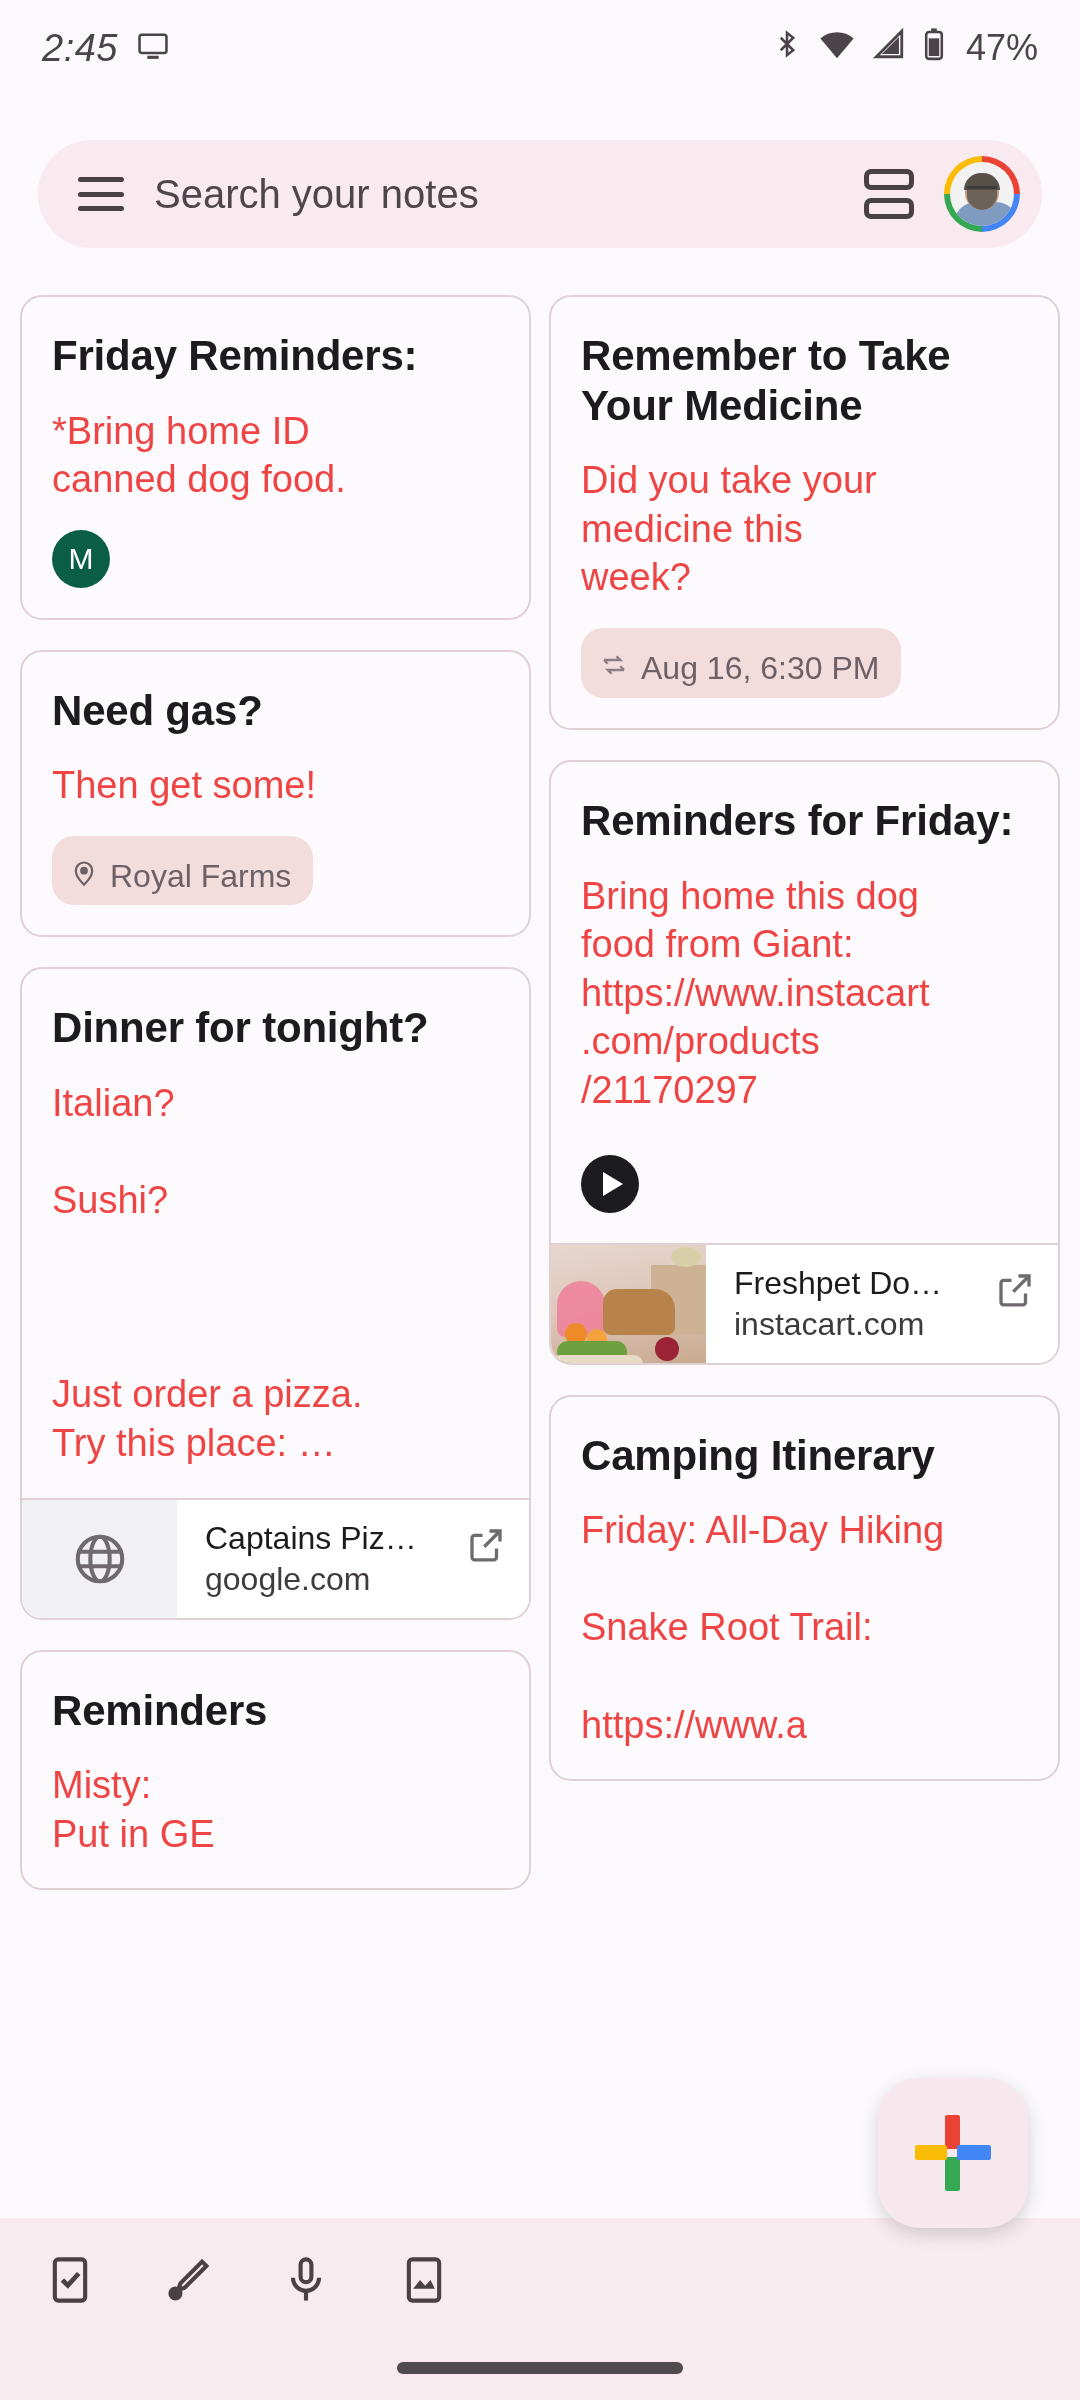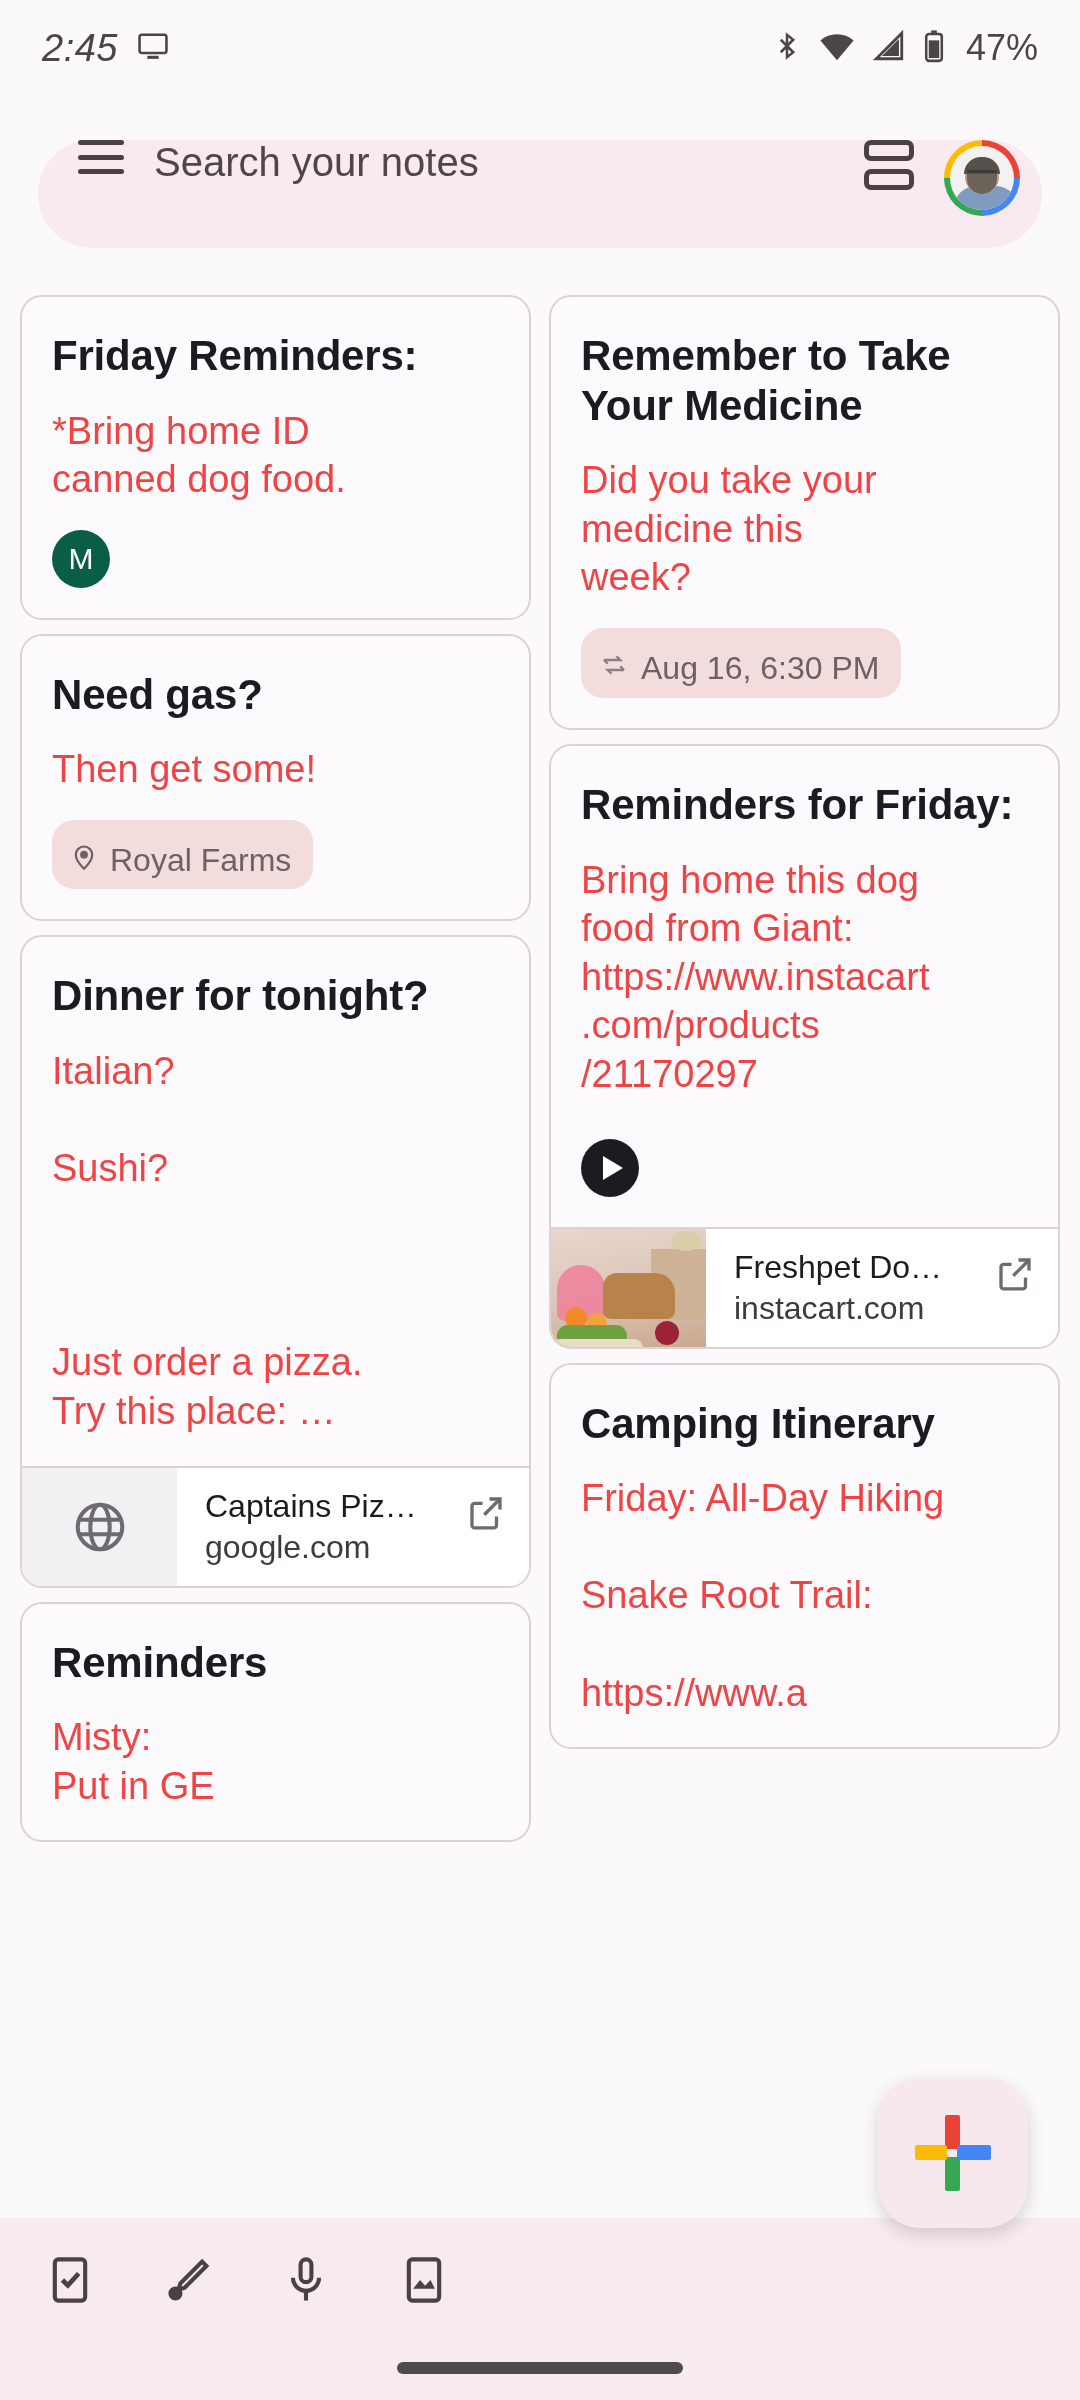--- a/index.html
+++ b/index.html
@@ -12,28 +12,28 @@
   .phone { position: relative; width: 1080px; height: 2400px; background: #FBF9FC; }
 
   
   .statusbar {
     position: absolute; top: 0; left: 0; right: 0; height: 96px;
     display: flex; align-items: center; justify-content: space-between;
     padding: 0 42px;
   }
   .status-left { display: flex; align-items: center; gap: 18px; }
   .clock { font-size: 38px; color: #4b4549; letter-spacing: 0.5px; font-style: italic; }
-  .status-right { display: flex; align-items: center; gap: 16px; }
+  .status-right { display: flex; gap: 16px; }
   .batt-pct { font-size: 36px; color: #4b4549; margin-left: 4px; }
 
   
   .searchbar {
     position: absolute; top: 140px; left: 38px; right: 38px; height: 108px;
     background: #F8EAEE; border-radius: 54px;
-    display: flex; align-items: flex-start; padding: 0 22px 0 40px; gap: 22px;
+    display: flex; align-items: center; padding: 0 22px 0 40px; gap: 22px;
   }
   .hamburger { width: 46px; height: 34px; display: flex; flex-direction: column; justify-content: space-between; flex: none; cursor: pointer; }
   .hamburger i { display: block; height: 5px; background: #4a4145; border-radius: 3px; }
   .search-placeholder { flex: 1; font-size: 40px; color: #4e464b; margin-left: 8px; }
   .view-toggle { width: 50px; height: 50px; display: flex; flex-direction: column; justify-content: space-between; flex: none; cursor: pointer; }
   .view-toggle i { display: block; height: 21px; border: 5px solid #4a4145; border-radius: 7px; }
   .avatar {
     width: 76px; height: 76px; border-radius: 50%; flex: none; position: relative;
     background: conic-gradient(#EA4335 0deg 90deg, #4285F4 90deg 180deg, #34A853 180deg 270deg, #FBBC05 270deg 360deg);
     display: flex; align-items: center; justify-content: center; margin-left: 8px;
@@ -46,21 +46,21 @@
   .av-hair { position: absolute; width: 36px; height: 17px; border-radius: 18px 18px 0 0; background: #565049; left: 14px; top: 11px; }
   .av-beard { position: absolute; width: 30px; height: 20px; border-radius: 0 0 16px 16px; background: #6b6259; left: 17px; top: 28px; }
   .av-glass { position: absolute; width: 30px; height: 8px; border-top: 3px solid #3b3b3b; left: 17px; top: 24px; }
   .av-body { position: absolute; width: 64px; height: 24px; border-radius: 22px 22px 0 0; background: #7f9cc0; left: 4px; bottom: 0; }
 
   
   .grid {
     position: absolute; top: 295px; left: 20px; right: 20px; bottom: 0;
     display: flex; gap: 18px;
   }
-  .col { flex: 1; display: flex; flex-direction: column; gap: 14px; }
+  .col { flex: 1; display: flex; flex-direction: column; gap: 30px; }
 
   .note {
     background: #FCFAFD; border: 2px solid #DFD0D4; border-radius: 22px;
     padding: 34px 30px 30px 30px; position: relative; overflow: hidden;
   }
   .note.haslink { padding-bottom: 0; }
   .note-title { font-size: 42px; font-weight: bold; color: #1c1b1f; line-height: 1.18; letter-spacing: -0.2px; }
   .note-body { font-size: 38px; color: #ef4444; line-height: 1.28; margin-top: 26px; white-space: pre-wrap; word-break: break-word; }
 
   .chip {

